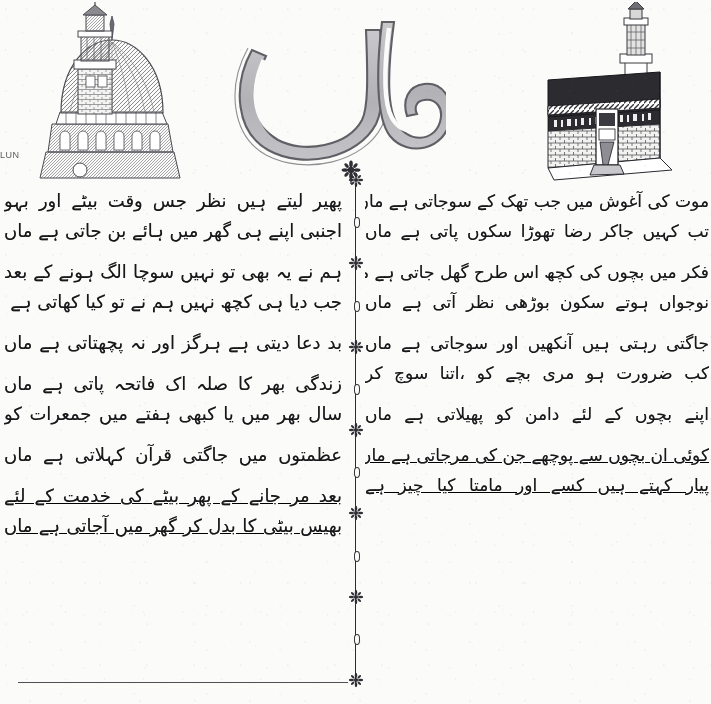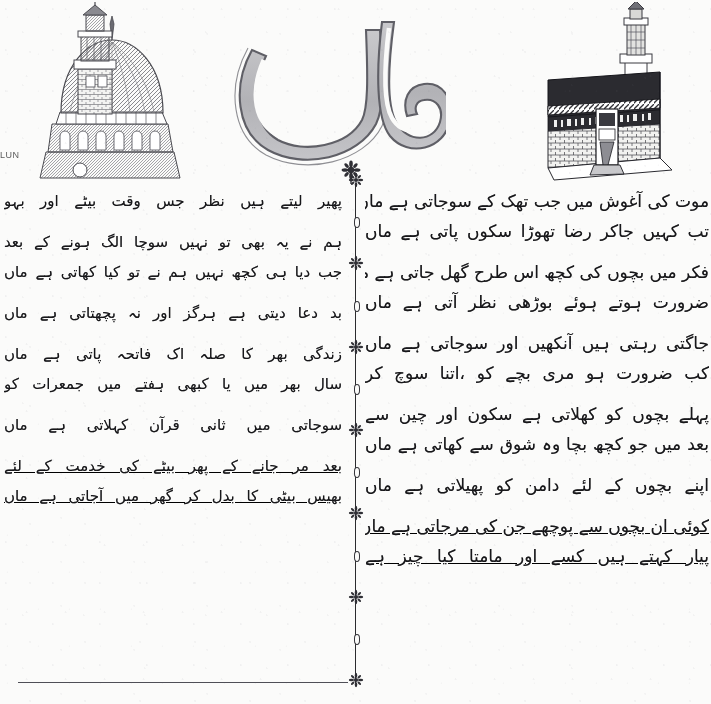--- a/index.html
+++ b/index.html
@@ -71,21 +71,21 @@
 
   .stanza { margin: 0 0 11px 0; }
   .stanza:last-child { margin-bottom: 0; text-decoration: underline; }
 
   .verse-line {
     display: block;
     direction: rtl;
     text-align: justify;
     text-align-last: justify;
     font-family: "DejaVu Sans", sans-serif;
-    font-size: 15px;
+    font-size: 18px;
     line-height: 30px;
     color: #17171a;
     white-space: nowrap;
     overflow: hidden;
     
     text-shadow: 0 0 .35px rgba(0,0,0,.45);
   }
   #col-right .verse-line { font-size: 17px; }
 
   
@@ -303,56 +303,53 @@
 
   <div id="body-cols">
 
     <div class="col" id="col-right">
       <div class="stanza">
         <span class="verse-line">موت کی آغوش میں جب تھک کے سوجاتی ہے ماں</span>
         <span class="verse-line">تب کہیں جاکر رضا تھوڑا سکوں پاتی ہے ماں</span>
       </div>
       <div class="stanza">
         <span class="verse-line">فکر میں بچوں کی کچھ اس طرح گھل جاتی ہے ماں</span>
-        <span class="verse-line">ضرورت ہوتے ہوئے بوڑھی نظر آتی ہے ماں</span>
+        <span class="verse-line">نوجواں ہوتے سکون بوڑھی نظر آتی ہے ماں</span>
       </div>
       <div class="stanza">
         <span class="verse-line">جاگتی رہتی ہیں آنکھیں اور سوجاتی ہے ماں</span>
         <span class="verse-line">کب ضرورت ہو مری بچے کو ،اتنا سوچ کر</span>
       </div>
       <div class="stanza">
-        <span class="verse-line">پہلے بچوں کو کھلاتی ہے سکون اور چین سے</span>
-        <span class="verse-line">بعد میں جو کچھ بچا وہ شوق سے کھاتی ہے ماں</span>
-      </div>
-      <div class="stanza">
         <span class="verse-line">اپنے بچوں کے لئے دامن کو پھیلاتی ہے ماں</span>
       </div>
       <div class="stanza">
         <span class="verse-line">کوئی ان بچوں سے پوچھے جن کی مرجاتی ہے ماں</span>
         <span class="verse-line">پیار کہتے ہیں کسے اور مامتا کیا چیز ہے</span>
       </div>
     </div>
 
     <div class="col" id="col-left">
       <div class="stanza">
         <span class="verse-line">پھیر لیتے ہیں نظر جس وقت بیٹے اور بہو</span>
+        <span class="verse-line">اجنبی اپنے ہی گھر میں ہائے بن جاتی ہے ماں</span>
       </div>
       <div class="stanza">
         <span class="verse-line">ہم نے یہ بھی تو نہیں سوچا الگ ہونے کے بعد</span>
         <span class="verse-line">جب دیا ہی کچھ نہیں ہم نے تو کیا کھاتی ہے ماں</span>
       </div>
       <div class="stanza">
         <span class="verse-line">بد دعا دیتی ہے ہرگز اور نہ پچھتاتی ہے ماں</span>
       </div>
       <div class="stanza">
         <span class="verse-line">زندگی بھر کا صلہ اک فاتحہ پاتی ہے ماں</span>
         <span class="verse-line">سال بھر میں یا کبھی ہفتے میں جمعرات کو</span>
       </div>
       <div class="stanza">
-        <span class="verse-line">سوجاتی میں ثانی قرآن کہلاتی ہے ماں</span>
+        <span class="verse-line">عظمتوں میں جاگتی قرآن کہلاتی ہے ماں</span>
       </div>
       <div class="stanza">
         <span class="verse-line">بعد مر جانے کے پھر بیٹے کی خدمت کے لئے</span>
         <span class="verse-line">بھیس بیٹی کا بدل کر گھر میں آجاتی ہے ماں</span>
       </div>
     </div>
   </div>
 
   <div id="divider">
     <div class="rule"></div>

